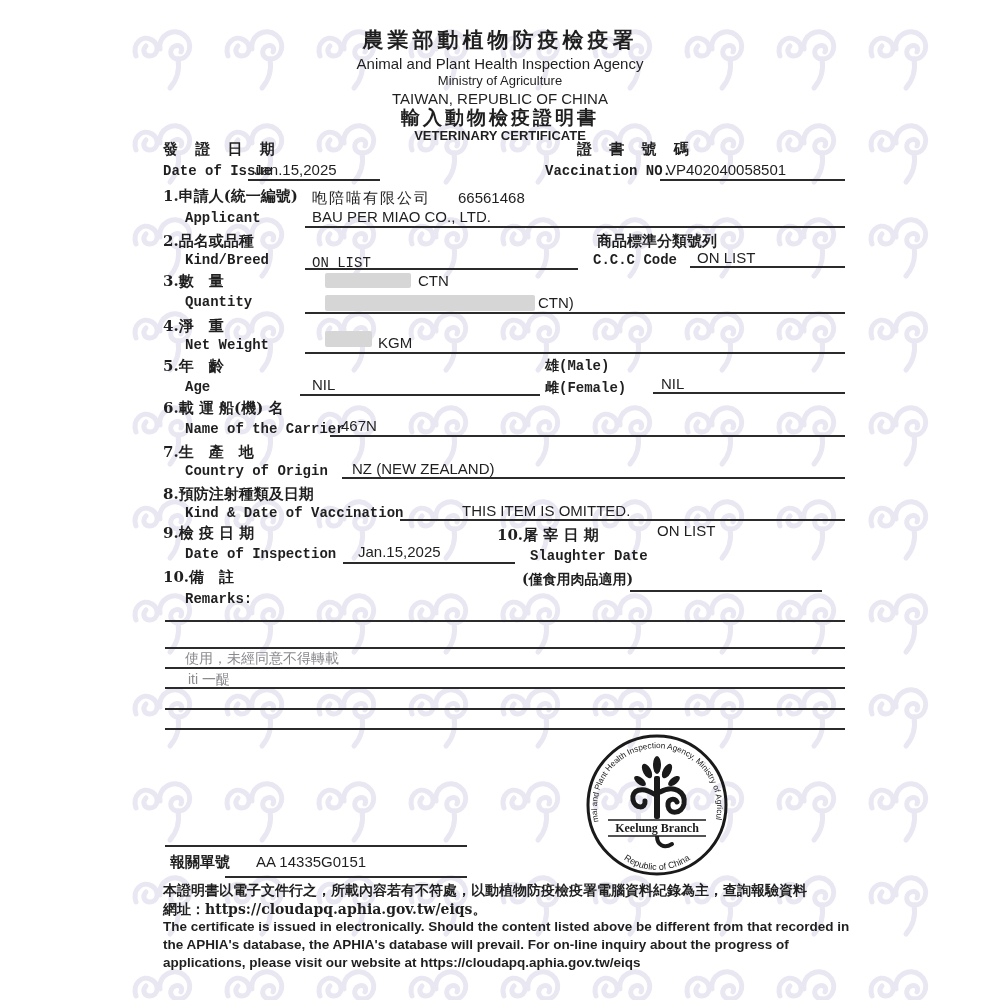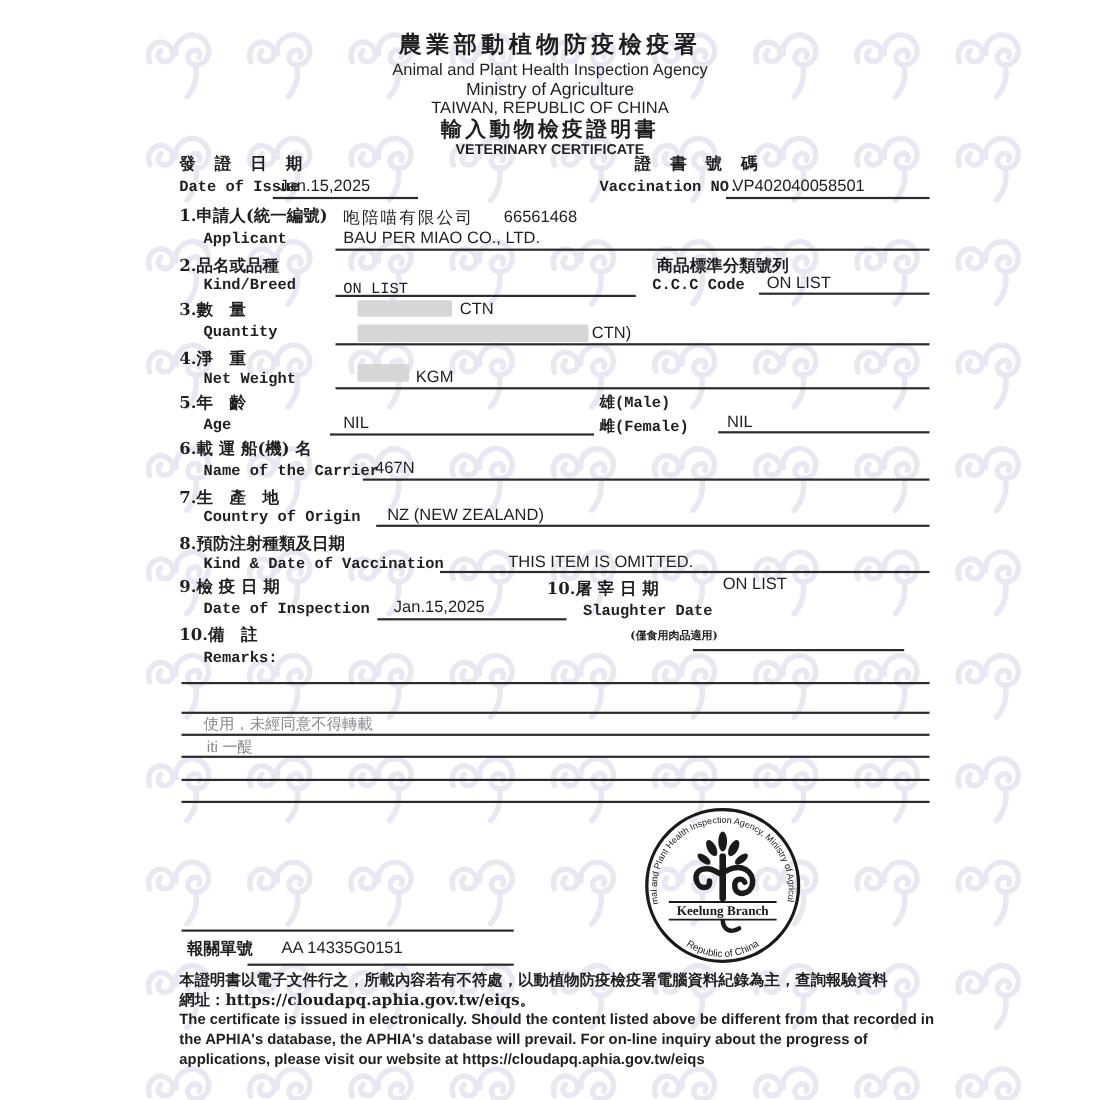--- a/index.html
+++ b/index.html
@@ -148,21 +148,21 @@
         <use href="#wm-glyph" x="682" y="962"></use>
         <use href="#wm-glyph" x="774" y="962"></use>
         <use href="#wm-glyph" x="866" y="962"></use>
       </g>
   </svg>
 
   <div id="content">
 
     <div class="abs hdr zh-big" style="top:26px;font-size:21px;letter-spacing:4px;">農業部動植物防疫檢疫署</div>
     <div class="abs hdr sans" style="top:55px;font-size:15px;">Animal and Plant Health Inspection Agency</div>
-    <div class="abs hdr sans" style="top:73px;font-size:16px;">Ministry of Agriculture</div>
+    <div class="abs hdr sans" style="top:73px;font-size:13px;">Ministry of Agriculture</div>
     <div class="abs hdr sans" style="top:90px;font-size:15px;">TAIWAN, REPUBLIC OF CHINA</div>
     <div class="abs hdr zh-big" style="top:105px;font-size:19px;letter-spacing:3px;">輸入動物檢疫證明書</div>
     <div class="abs hdr sans" style="top:128px;font-size:13px;font-weight:bold;">VETERINARY CERTIFICATE</div>
 
     <div class="abs zh" style="left:163px;top:140px;letter-spacing:6px;">發 證 日 期</div>
     <div class="abs mono" style="left:163px;top:163px;">Date of Issue</div>
     <div class="abs sans" style="left:254px;top:161px;">Jan.15,2025</div>
     <div class="line" style="left:248px;top:179px;width:132px;"></div>
 
     <div class="abs zh" style="left:545px;top:140px;letter-spacing:6px;margin-left:32px;">證 書 號 碼</div>
@@ -224,21 +224,21 @@
     <div class="abs sans" style="left:462px;top:502px;">THIS ITEM IS OMITTED.</div>
     <div class="line" style="left:400px;top:519px;width:445px;"></div>
 
     <div class="abs zh" style="left:163px;top:524px;">9.檢 疫 日 期</div>
     <div class="abs zh" style="left:497px;top:526px;">10.屠 宰 日 期</div>
     <div class="abs sans" style="left:657px;top:522px;">ON LIST</div>
     <div class="abs mono" style="left:185px;top:546px;">Date of Inspection</div>
     <div class="abs sans" style="left:358px;top:543px;">Jan.15,2025</div>
     <div class="line" style="left:343px;top:562px;width:172px;"></div>
     <div class="abs mono" style="left:530px;top:548px;">Slaughter Date</div>
-    <div class="abs zh" style="left:573px;top:571px;font-size:10px;">(僅食用肉品適用)</div>
+    <div class="abs zh" style="left:522px;top:571px;font-size:14px;">(僅食用肉品適用)</div>
     <div class="line" style="left:630px;top:590px;width:192px;"></div>
 
     <div class="abs zh" style="left:163px;top:568px;">10.備　註</div>
     <div class="abs mono" style="left:185px;top:591px;">Remarks:</div>
 
     <div class="thinline" style="left:165px;top:620px;width:680px;"></div>
     <div class="thinline" style="left:165px;top:647px;width:680px;"></div>
     <div class="thinline" style="left:165px;top:667px;width:680px;"></div>
     <div class="thinline" style="left:165px;top:687px;width:680px;"></div>
     <div class="thinline" style="left:165px;top:708px;width:680px;"></div>

